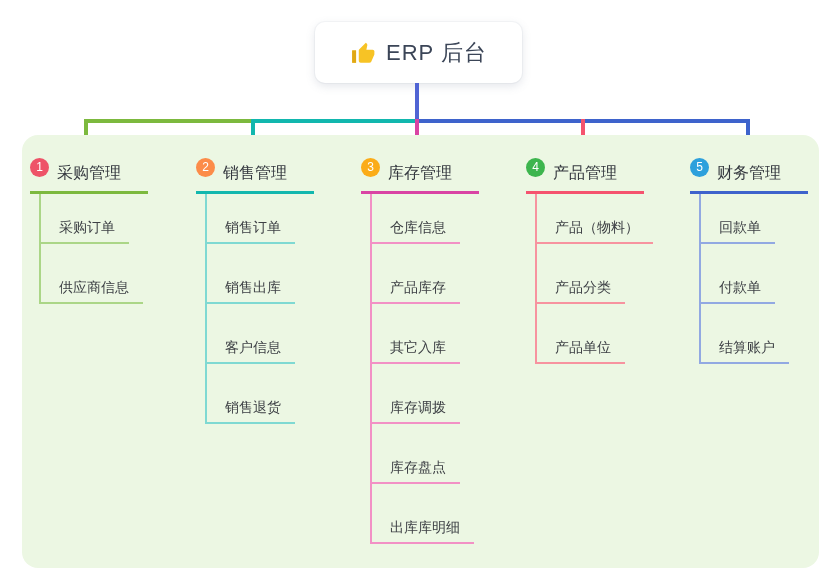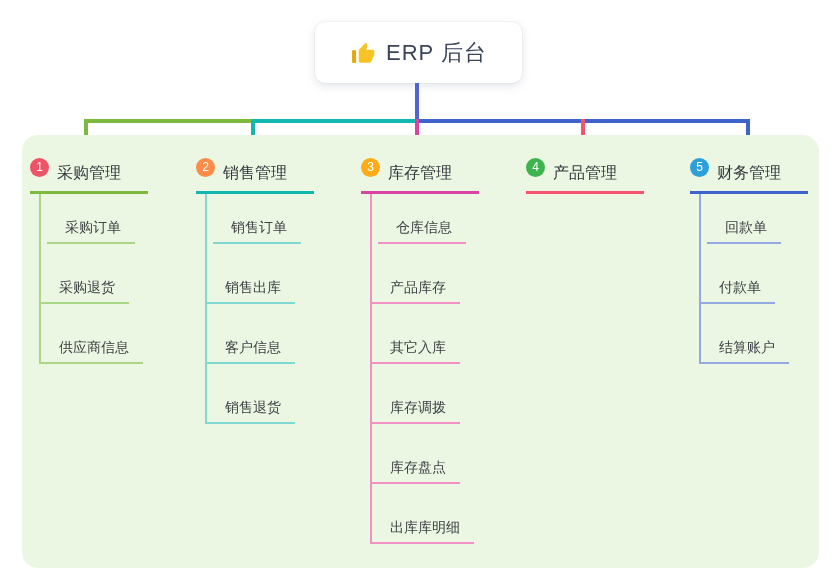--- a/index.html
+++ b/index.html
@@ -39,21 +39,21 @@
     cursor: default;
   }
   .badge {
     width: 19px; height: 19px; border-radius: 50%; background: var(--badge);
     color: #ffffff; font-size: 12px; line-height: 19px; text-align: center;
     flex: 0 0 19px;
   }
   .branch-title { font-size: 16px; color: #34383f; font-weight: 500; white-space: nowrap; margin-top: 12px; }
   .children { margin-left: 9px; border-left: 2px solid var(--child); }
   .child { padding-top: 33px; }
-  .child:first-child { padding-top: 23px; margin-left: 6px; }
+  .child:first-child { padding-top: 23px; }
   .child-label {
     display: inline-block; padding: 0 14px 5px 18px;
     border-bottom: 2px solid var(--child);
     font-size: 14px; color: #3d4045; white-space: nowrap; line-height: 20px;
   }
   .b1 { left: 8px; }
   .b2 { left: 174px; }
   .b3 { left: 339px; }
   .b4 { left: 504px; }
   .b5 { left: 668px; }
@@ -85,21 +85,20 @@
 
   <div class="canvas">
 
     <div class="branch b1" style="--badge: #ee5368; --line: #7cb93e; --child: #abd687;">
       <div class="branch-header">
         <span class="badge">1</span>
         <span class="branch-title">采购管理</span>
       </div>
       <div class="children">
         <div class="child"><span class="child-label">采购订单</span></div>
-        <div class="child"><span class="child-label">采购退货</span></div>
         <div class="child"><span class="child-label">供应商信息</span></div>
       </div>
     </div>
 
     <div class="branch b2" style="--badge: #fc8c49; --line: #12b7ae; --child: #7fd9d2;">
       <div class="branch-header">
         <span class="badge">2</span>
         <span class="branch-title">销售管理</span>
       </div>
       <div class="children">
@@ -123,20 +122,25 @@
         <div class="child"><span class="child-label">库存盘点</span></div>
         <div class="child"><span class="child-label">出库库明细</span></div>
       </div>
     </div>
 
     <div class="branch b4" style="--badge: #3db54e; --line: #f5536e; --child: #f7939f;">
       <div class="branch-header">
         <span class="badge">4</span>
         <span class="branch-title">产品管理</span>
       </div>
+      <div class="children">
+        <div class="child"><span class="child-label">产品（物料）</span></div>
+        <div class="child"><span class="child-label">产品分类</span></div>
+        <div class="child"><span class="child-label">产品单位</span></div>
+      </div>
     </div>
 
     <div class="branch b5" style="--badge: #2da0dc; --line: #3e63cc; --child: #92a9e2;">
       <div class="branch-header">
         <span class="badge">5</span>
         <span class="branch-title">财务管理</span>
       </div>
       <div class="children">
         <div class="child"><span class="child-label">回款单</span></div>
         <div class="child"><span class="child-label">付款单</span></div>

